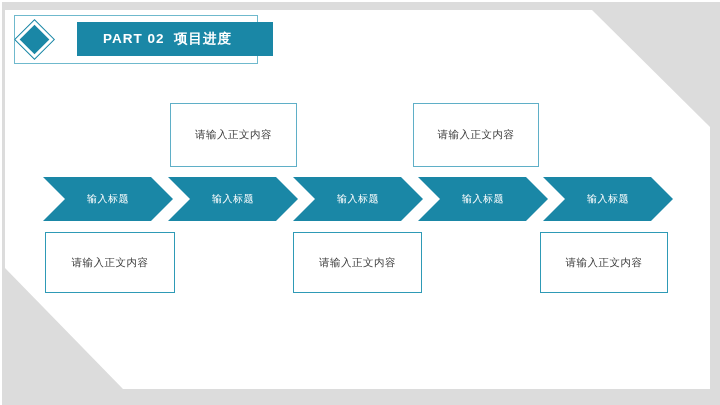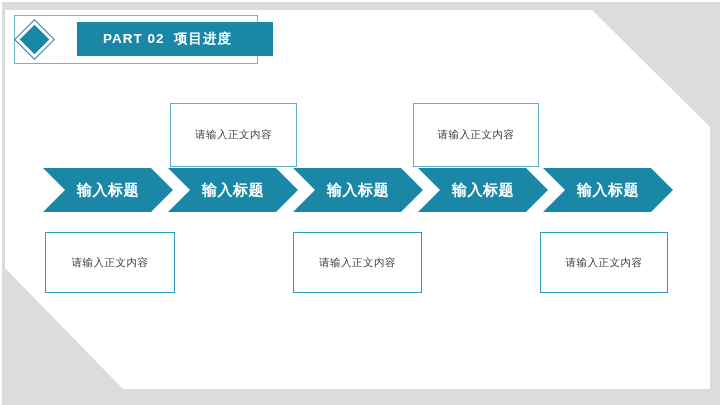--- a/index.html
+++ b/index.html
@@ -40,25 +40,25 @@
     position:absolute;left:57px;top:22px;width:196px;height:34px;
     background:var(--accent,#1a87a6);z-index:4;
     display:flex;align-items:center;justify-content:flex-start;
     padding-left:26px;box-sizing:border-box;
     color:#ffffff;font-size:13.5px;font-weight:600;letter-spacing:1px;
     white-space:pre;
     margin-left:20px;
   }
   
   .chevron{
-    position:absolute;top:168px;width:130px;height:44px;z-index:3;
+    position:absolute;top:177px;width:130px;height:44px;z-index:3;
     background:var(--accent,#1a87a6);
     clip-path:polygon(0 0,calc(100% - 22px) 0,100% 50%,calc(100% - 22px) 100%,0 100%,22px 50%);
     display:flex;align-items:center;justify-content:center;
-    color:#ffffff;font-size:15px;letter-spacing:0.5px;font-weight:bold;
+    color:#ffffff;font-size:10px;letter-spacing:0.5px;
   }
   .c1{left:43px;} .c2{left:168px;} .c3{left:293px;} .c4{left:418px;} .c5{left:543px;}
   
   .note{
     position:absolute;z-index:3;background:#ffffff;box-sizing:border-box;
     display:flex;align-items:center;justify-content:center;
     color:var(--body-text,#3c3c3c);font-size:10.5px;letter-spacing:0.5px;
   }
   .note-above{border:1px solid var(--top-note-border,#5fafc7);top:103px;height:64px;}
   .note-below{border:1px solid var(--bottom-note-border,#2e9ab6);top:232px;height:61px;}

